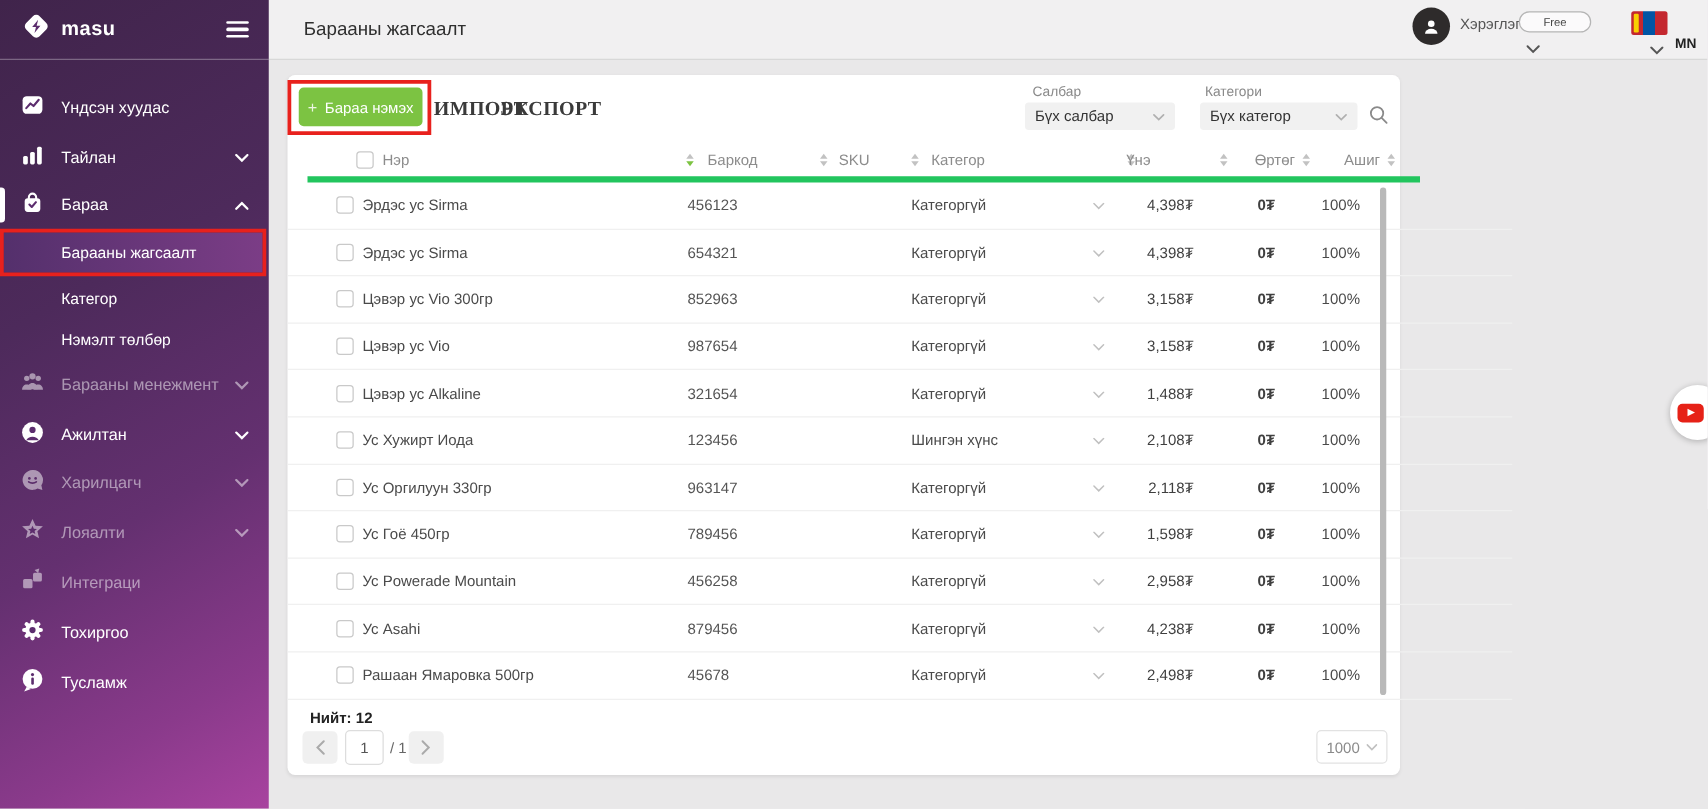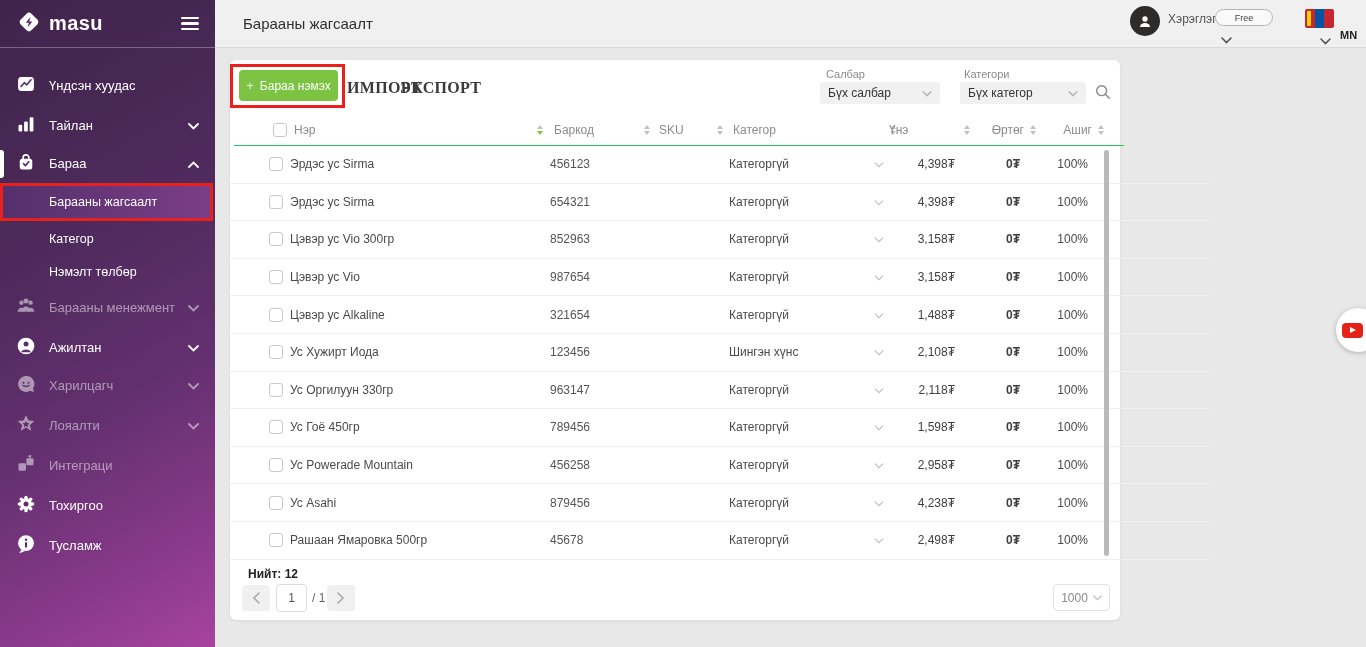--- a/index.html
+++ b/index.html
@@ -4,21 +4,21 @@
 <style>
   * { box-sizing: border-box; margin: 0; padding: 0; }
   html,body { width:1366px; height:647px; overflow:hidden; font-family:"Liberation Sans",sans-serif; background:#e9e8e9; position:relative; }
 
   
   .sidebar { position:absolute; left:0; top:0; width:215px; height:647px;
     background:linear-gradient(150deg,#40244b 0%,#4d2a5b 35%,#643070 62%,#8a3a8b 85%,#a8439f 100%); z-index:5;}
   .sb-top { height:48px; display:flex; align-items:center; justify-content:space-between;
     padding:0 16px; border-bottom:1px solid rgba(255,255,255,.3); }
   .logo { display:flex; align-items:center; gap:7px; }
-  .logo-text { color:#fff; font-size:20px; font-weight:bold; letter-spacing:.4px; }
+  .logo-text { color:#fff; font-size:16px; font-weight:bold; letter-spacing:.4px; }
   .hamburger span { display:block; width:18px; height:2.5px; background:#fff; border-radius:2px; margin:3px 0; }
   .nav-item { position:absolute; left:0; width:215px; height:40px; display:flex; align-items:center;
     padding:0 16px; color:#fff; font-size:13px; gap:13px; cursor:pointer; }
   .nav-item .lbl { font-weight:500; }
   .nav-item .chev { margin-left:auto; }
   .dimmed { opacity:.5; }
   .active-bar { position:absolute; left:0; top:150px; width:4px; height:28px; background:#fff; border-radius:0 3px 3px 0; }
   .sub-item { position:absolute; left:0; width:215px; height:34px; display:flex; align-items:center;
     padding-left:49px; color:#fff; font-size:12.5px; cursor:pointer; }
   .sub-active { top:183px; height:38px; width:213px; border:3px solid #e8211d;
@@ -51,21 +51,21 @@
   .txt-btn { position:absolute; top:19px; font-size:16px; font-weight:bold; color:#3a3a3a;
     letter-spacing:.3px; background:none; border:none; cursor:pointer; font-family:Liberation Serif, serif; }
   .import-btn { left:117px; } .export-btn { left:170px; }
   .flabel { position:absolute; top:8px; font-size:11px; color:#8a8a8a; }
   .fselect { position:absolute; top:22px; height:22px; background:#f1f1f1; border-radius:3px;
     display:flex; align-items:center; padding:0 8px; font-size:12px; color:#333; cursor:pointer; }
   .fselect .chev { margin-left:auto; }
   .search-btn { position:absolute; left:864px; top:23px; cursor:pointer; background:none; border:none; }
 
   
-  .thead { position:absolute; top:55px; left:4px; width:890px; height:31px; border-bottom:1px solid #22c55e; }
+  .thead { position:absolute; top:55px; left:16px; width:890px; height:31px; border-bottom:5px solid #22c55e; }
   .hcell { position:absolute; top:50%; transform:translateY(-50%); font-size:12px; color:#8c8c8c;
     font-weight:500; white-space:nowrap; }
   .checkbox { position:absolute; top:50%; transform:translateY(-50%); left:39px; width:14px; height:14px;
     border:1.5px solid #c9c9c9; border-radius:3px; background:#fff; cursor:pointer; }
   .sorter { position:absolute; top:50%; transform:translateY(-50%); display:flex; flex-direction:column;
     gap:2px; align-items:center; cursor:pointer; }
   .car-up { width:0; height:0; border-left:3.5px solid transparent; border-right:3.5px solid transparent;
     border-bottom:4px solid #c2c2c2; }
   .car-dn { width:0; height:0; border-left:3.5px solid transparent; border-right:3.5px solid transparent;
     border-top:4px solid #c2c2c2; }

